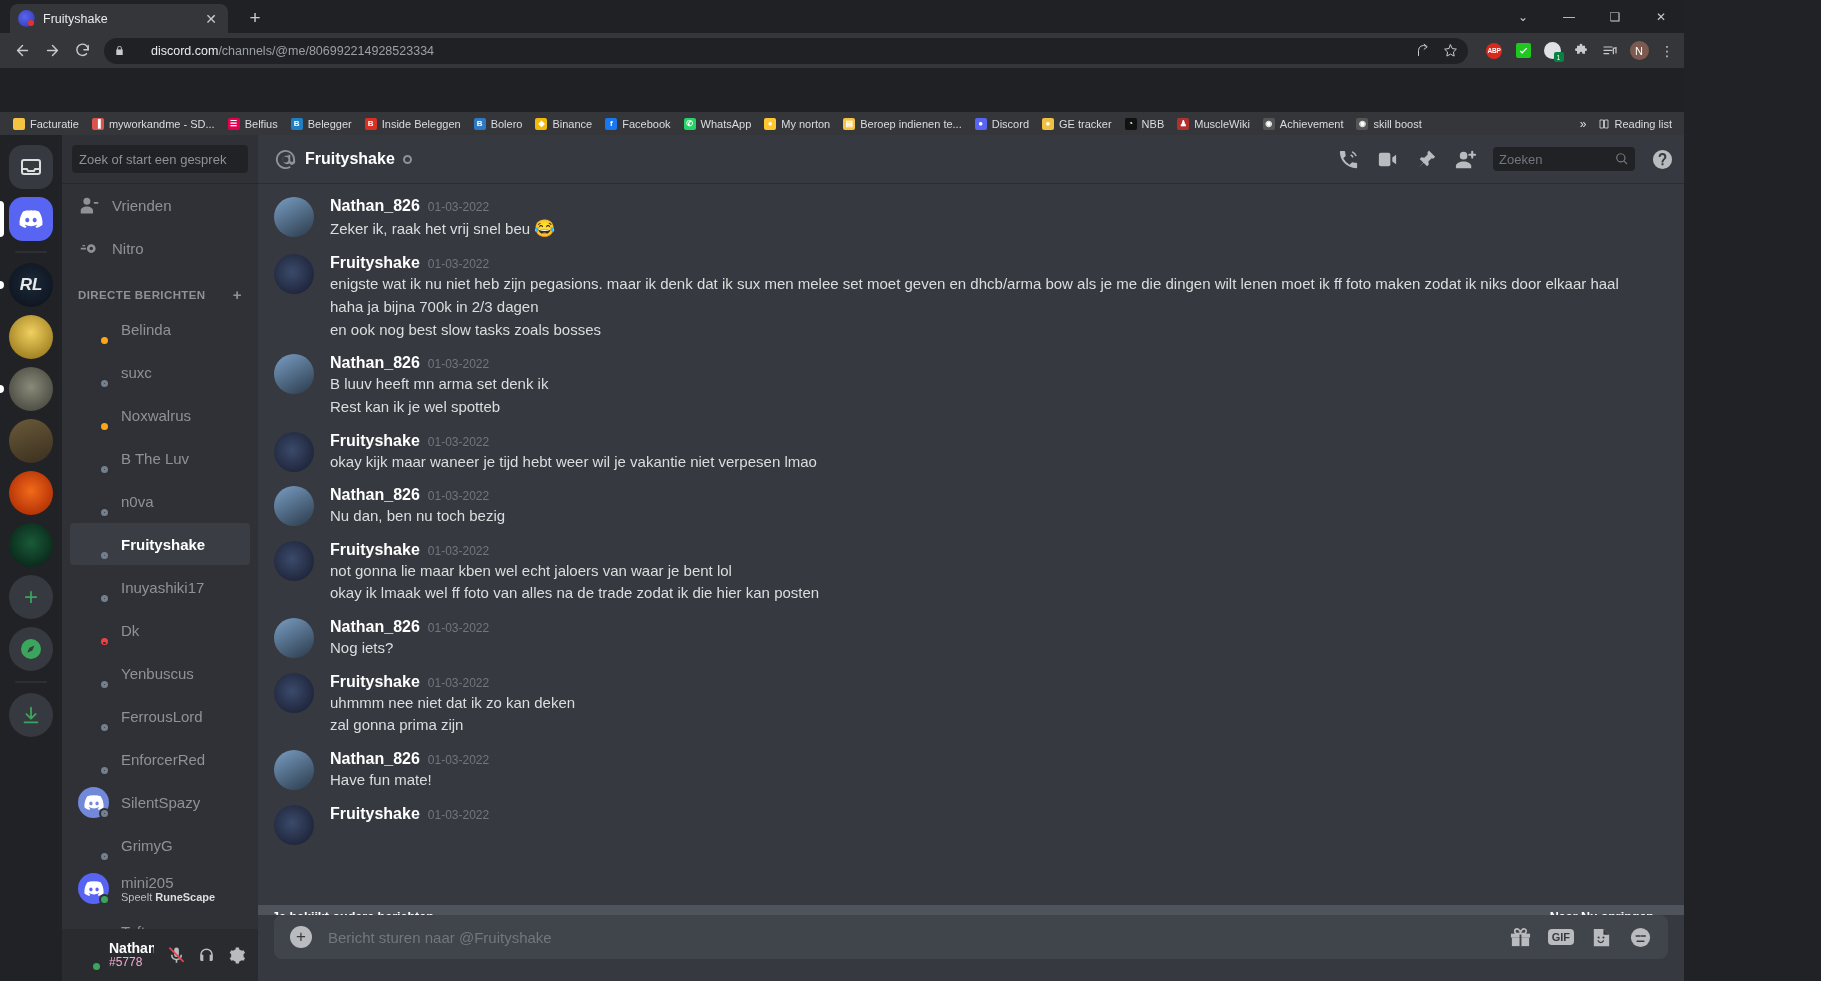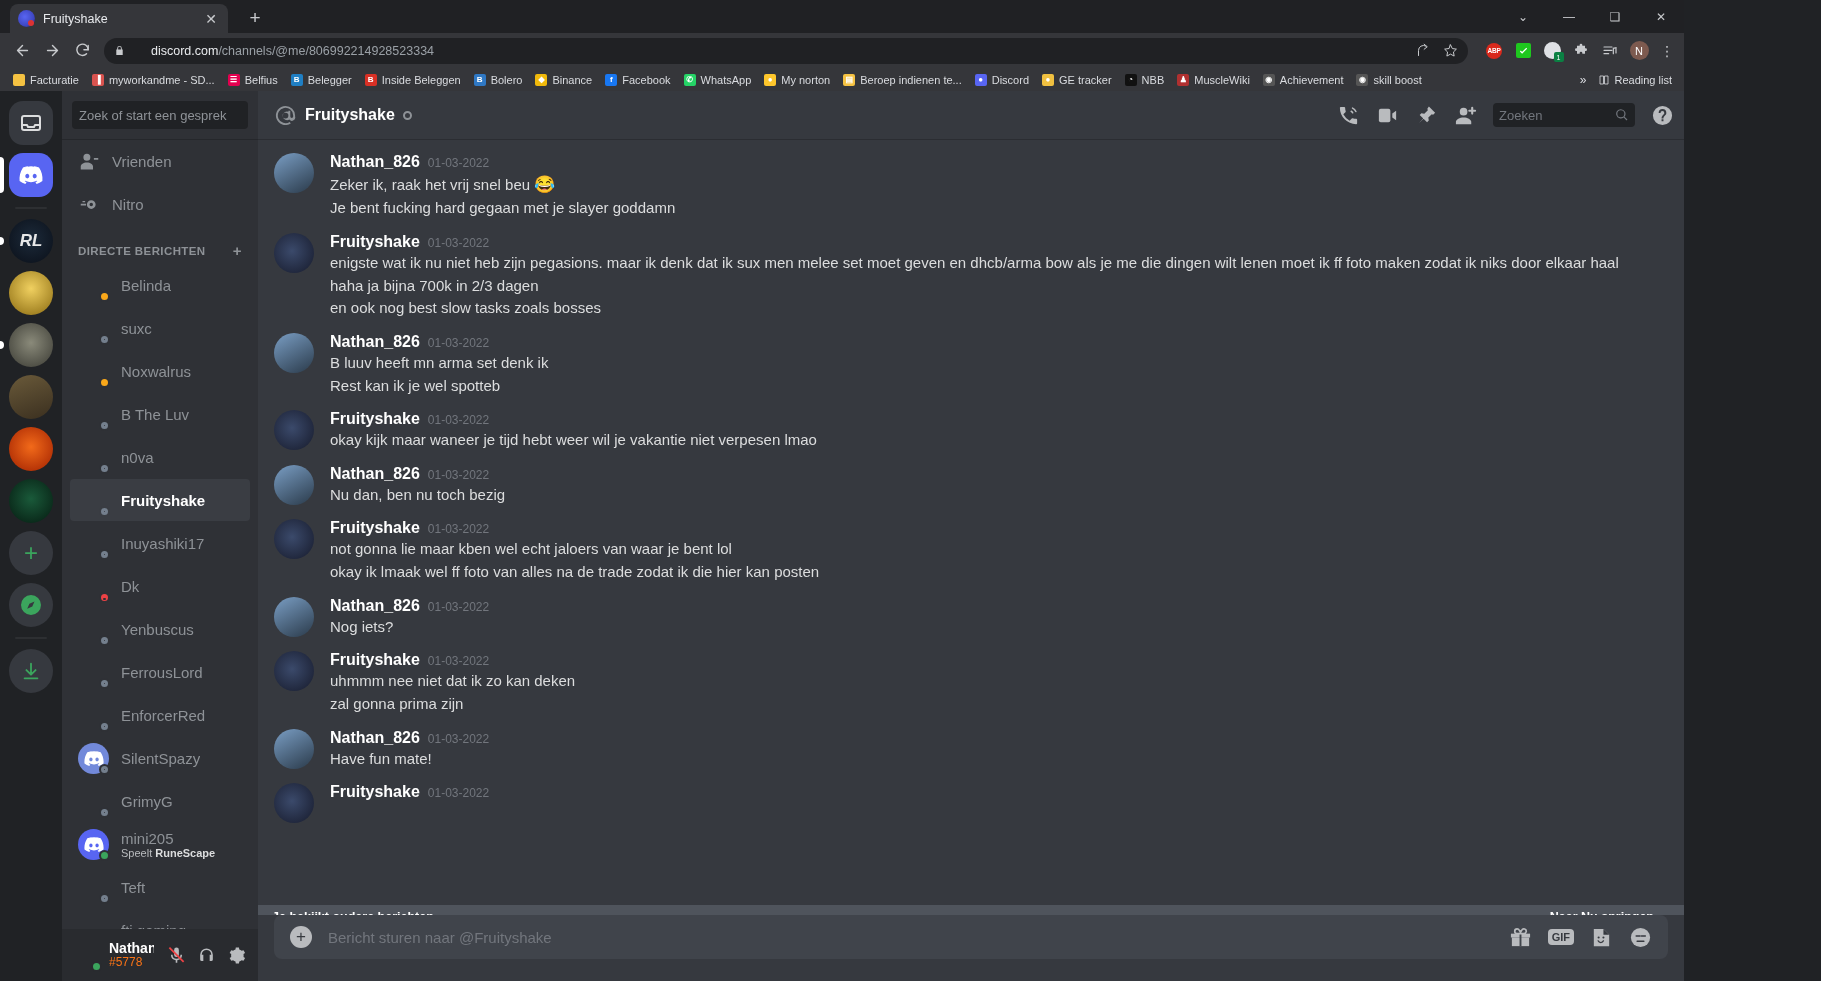--- a/index.html
+++ b/index.html
@@ -46,21 +46,21 @@
   .abp { width:16px; height:16px; border-radius:50%; background:#d9291c; color:#fff; font-size:6.5px; font-weight:bold; display:flex; align-items:center; justify-content:center; letter-spacing:-.2px;}
   .greenchk { width:15px; height:15px; background:#1ec81e; border-radius:2px; display:flex; align-items:center; justify-content:center; }
   .greenchk svg { width:11px; height:11px; stroke:#fff; stroke-width:2.6; fill:none;}
   .badgeic { width:17px; height:17px; border-radius:50%; background:#dfe1e5; position:relative;}
   .badgeic::after{content:"1"; position:absolute; right:-3px; bottom:-3px; background:#0b8043; color:#fff; font-size:7px; width:10px; height:10px; border-radius:2px; display:flex; align-items:center; justify-content:center;}
   .puzzle svg{width:16px;height:16px;fill:#c8cacd;}
   .plist svg{width:16px;height:16px;fill:none;stroke:#c8cacd;stroke-width:1.8;stroke-linecap:round;}
   .avatarN { width:19px; height:19px; border-radius:50%; background:#7d5a4f; color:#fff; font-size:11px; display:flex; align-items:center; justify-content:center;}
   .kebab { color:#c8cacd; font-size:14px; letter-spacing:0; width:18px; text-align:center;}
 
-  .bookmarks { height:23px; background:#35363a; display:flex; align-items:center; padding:0 8px; gap:3px; overflow:hidden;}
+  .bookmarks { height:23px; background:#35363a; display:flex; align-items:center; padding:0 8px; gap:3px; overflow:hidden;margin-top:44px;}
   .bm { display:flex; align-items:center; gap:5px; padding:2px 5px; border-radius:4px; white-space:nowrap; flex:none;}
   .bm-ico { width:12px; height:12px; border-radius:2px; flex:none; display:flex; align-items:center; justify-content:center; font-size:8px; color:#fff; font-weight:bold;}
   .bm-label { font-size:11px; color:#dadce0; }
   .bm-more { margin-left:auto; color:#dadce0; font-size:12px; padding:0 8px; }
   .readinglist { display:flex; align-items:center; gap:5px; color:#dadce0; font-size:11px; padding-right:4px;}
   .readinglist svg{width:12px;height:12px;fill:none;stroke:#dadce0;stroke-width:1.6;}
 
   
   .app { flex:1; display:flex; background:#36393f; min-height:0; }
 
@@ -98,21 +98,21 @@
   .st-idle{background:#faa81a;} .st-offline{background:#747f8d;} .st-dnd{background:#ed4245;} .st-online{background:#3ba55d;}
   .st-offline::after{content:""; position:absolute; inset:3px; border-radius:50%; background:#2f3136;}
   .dmrow.sel .st-offline::after{background:#3a3d43;}
   .st-dnd::after{content:""; position:absolute; left:2px; right:2px; top:4.5px; height:2px; border-radius:1px; background:#2f3136;}
   .sub2 { display:flex; flex-direction:column; justify-content:center; overflow:hidden;}
   .sub2 .s { font-size:11px; color:#b9bbbe; white-space:nowrap; overflow:hidden; text-overflow:ellipsis;text-align:center;}
   .sub2 .s b { font-weight:bold; color:#dcddde;}
 
   .userpanel { height:52px; background:#292b2f; display:flex; align-items:center; padding:0 8px; gap:8px; }
   .up-name { font-size:14px; color:#fff; font-weight:bold; line-height:1.15;}
-  .up-tag { font-size:12px; color:#f97316; line-height:1.15;}
+  .up-tag { font-size:12px; color:#f9a8d4; line-height:1.15;}
   .up-icons { margin-left:auto; display:flex; gap:2px; }
   .up-ic { width:28px; height:28px; display:flex; align-items:center; justify-content:center; }
   .up-ic svg { width:19px; height:19px; fill:#b9bbbe;}
 
   
   .chat { flex:1; display:flex; flex-direction:column; background:#36393f; min-width:0; position:relative;}
   .chathdr { height:48px; display:flex; align-items:center; padding:0 10px 0 16px; box-shadow:0 1px 0 rgba(0,0,0,.2); z-index:3; background:#36393f;}
   .chathdr .at svg { width:23px; height:23px; fill:#8e9297; display:block;}
   .chathdr .title { font-size:16px; color:#fff; font-weight:bold; margin-left:8px;}
   .chathdr .hstat { width:9px; height:9px; border-radius:50%; border:2px solid #8e9297; margin-left:8px;}
@@ -576,21 +576,20 @@
 
       <div class="msgs" id="msgs">
           <div class="msggroup">
             <span class="mav a17"></span>
             <div class="msgbody">
               <div class="mhead">
                 <span class="mauthor">Nathan_826</span>
                 <span class="mtime">01-03-2022</span>
               </div>
               <div class="mline"><span>Zeker ik, raak het vrij snel beu </span><span class="emoji">😂</span></div>
-              <div class="mline"><span>Je bent fucking hard gegaan met je slayer goddamn</span></div>
             </div>
           </div>
           <div class="msggroup">
             <span class="mav a6"></span>
             <div class="msgbody">
               <div class="mhead">
                 <span class="mauthor">Fruityshake</span>
                 <span class="mtime">01-03-2022</span>
               </div>
               <div class="mline"><span>enigste wat ik nu niet heb zijn pegasions. maar ik denk dat ik sux men melee set moet geven en dhcb/arma bow als je me die dingen wilt lenen moet ik ff foto maken zodat ik niks door elkaar haal</span></div>

